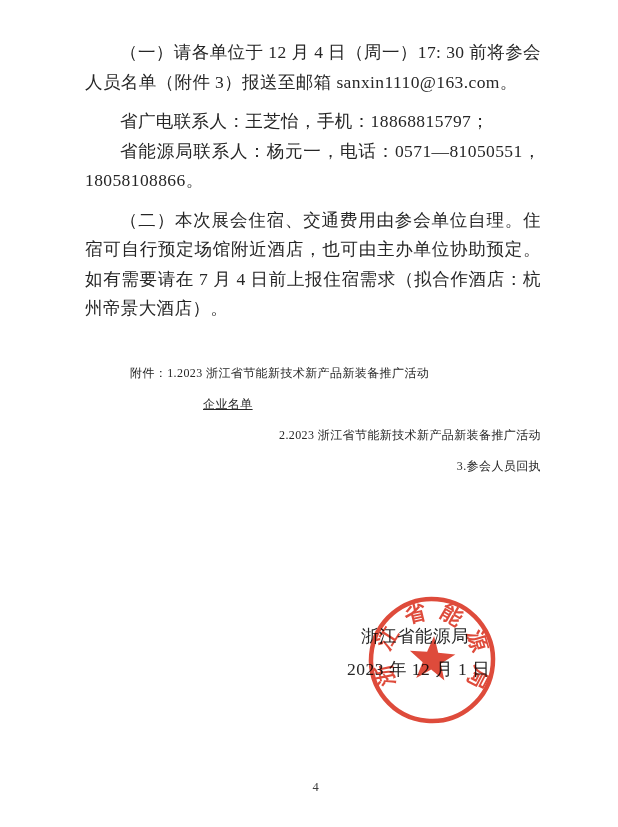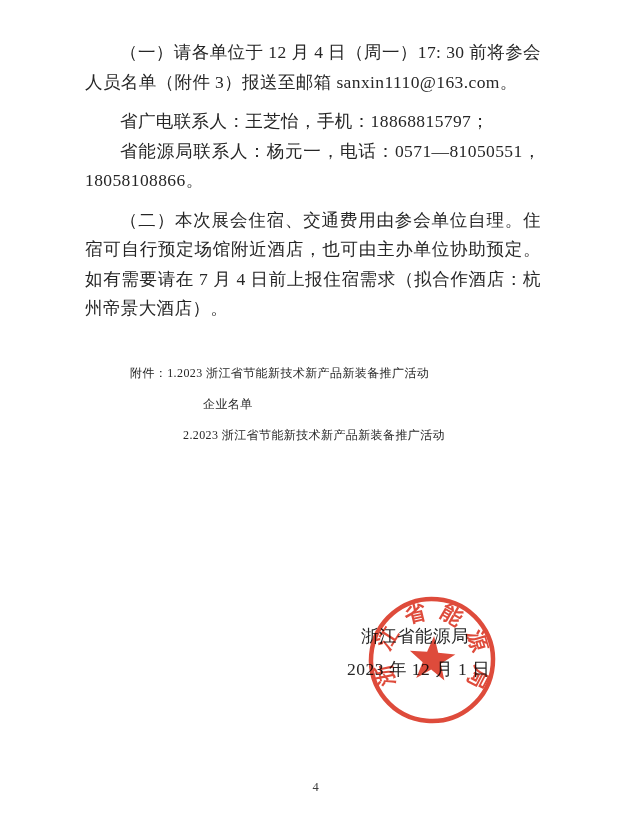--- a/index.html
+++ b/index.html
@@ -34,22 +34,22 @@
     margin-top: 10px;
   }
   .attachments {
     margin-top: 34px;
     font-size: 12px;
     line-height: 31px;
     letter-spacing: 0.4px;
   }
   .att-line { white-space: nowrap; }
   .att-label-line   { margin-left: 45px; }
-  .att-item-line    { margin-left: 98px; }
-  .att-wrap-line    { margin-left: 118px; }
+  .att-item-line    { margin-left: 98px; text-align: right; }
+  .att-wrap-line    { margin-left: 118px; text-decoration: underline; }
   .signature-org {
     position: absolute;
     left: 361px;
     top: 624px;
     font-size: 17.5px;
     letter-spacing: 0.5px;
     white-space: nowrap;
   }
   .signature-date {
     position: absolute;
@@ -88,20 +88,21 @@
   <div class="content">
     <p class="para">（一）请各单位于 12 月 4 日（周一）17: 30 前将参会人员名单（附件 3）报送至邮箱 sanxin1110@163.com。</p>
     <p class="para gap-before">省广电联系人：王芝怡，手机：18868815797；</p>
     <p class="para">省能源局联系人：杨元一，电话：0571—81050551，18058108866。</p>
     <p class="para gap-before">（二）本次展会住宿、交通费用由参会单位自理。住宿可自行预定场馆附近酒店，也可由主办单位协助预定。如有需要请在 7 月 4 日前上报住宿需求（拟合作酒店：杭州帝景大酒店）。</p>
 
     <div class="attachments">
       <div class="att-line att-label-line">附件：1.2023 浙江省节能新技术新产品新装备推广活动</div>
       <div class="att-line att-wrap-line">企业名单</div>
       <div class="att-line att-item-line">2.2023 浙江省节能新技术新产品新装备推广活动</div>
+      <div class="att-line att-item-line">3.参会人员回执</div>
     </div>
   </div>
 
   <div class="signature-org">浙江省能源局</div>
   <div class="signature-date">2023 年 12 月 1 日</div>
 
   <svg class="seal" width="140" height="140" viewBox="0 0 140 140" xmlns="http://www.w3.org/2000/svg">
     <g transform="rotate(5 70 70)">
       <circle cx="70" cy="70" r="61" fill="none" stroke-width="4.5" stroke="#dc3b2a"></circle>
       <polygon points="70,46 75.6,62.2 92.8,62.6 79.1,73.0 84.1,89.4 70,79.6 55.9,89.4 60.9,73.0 47.2,62.6 64.4,62.2" fill="#dc3b2a"></polygon>

